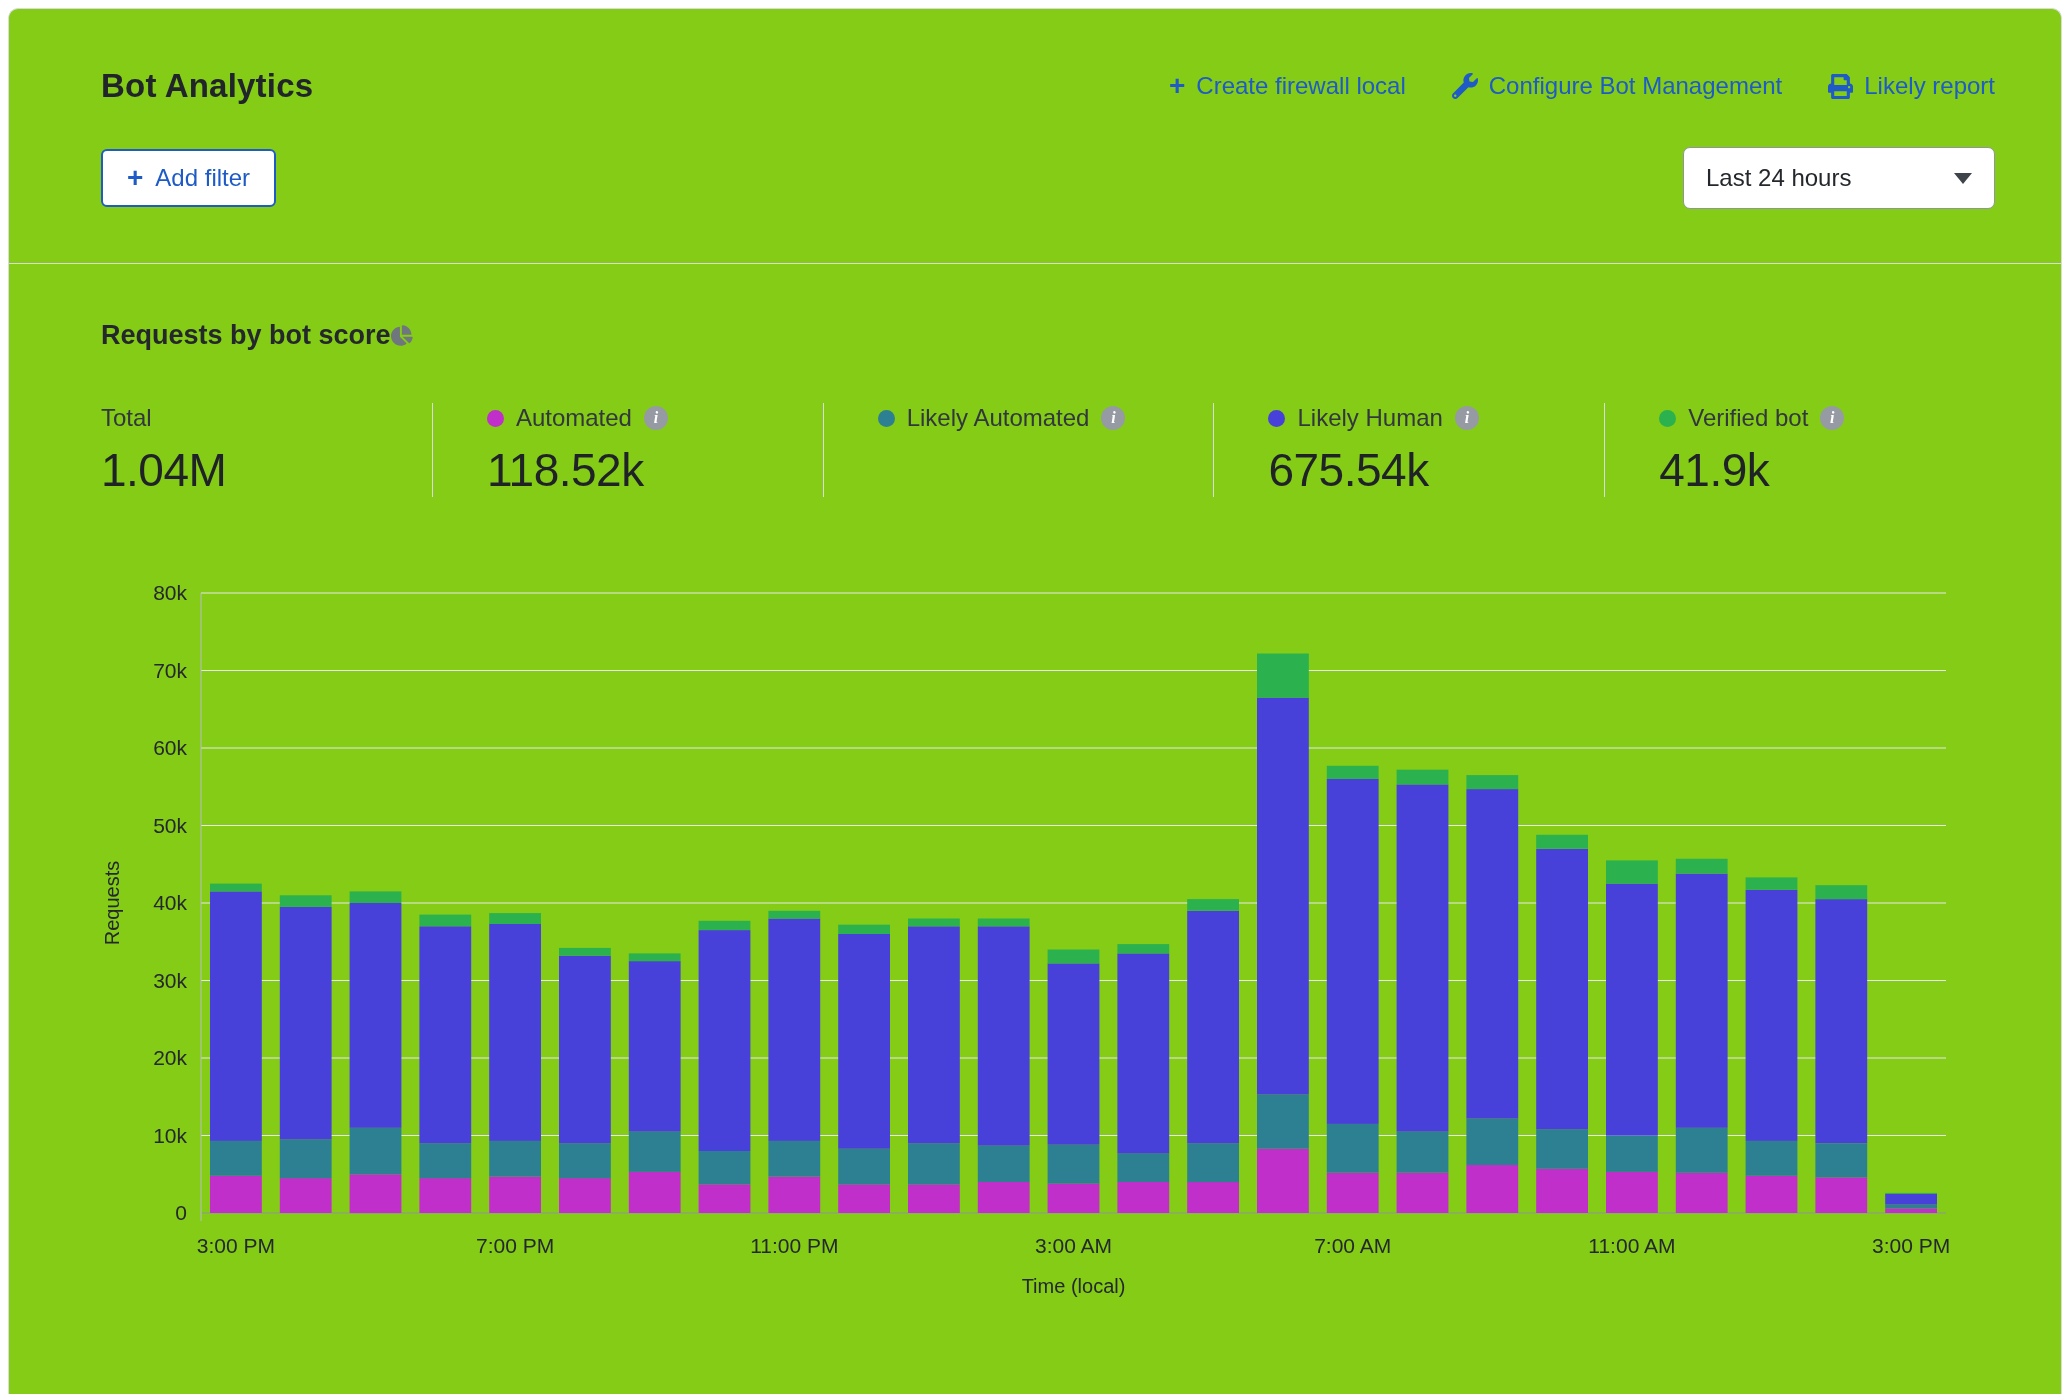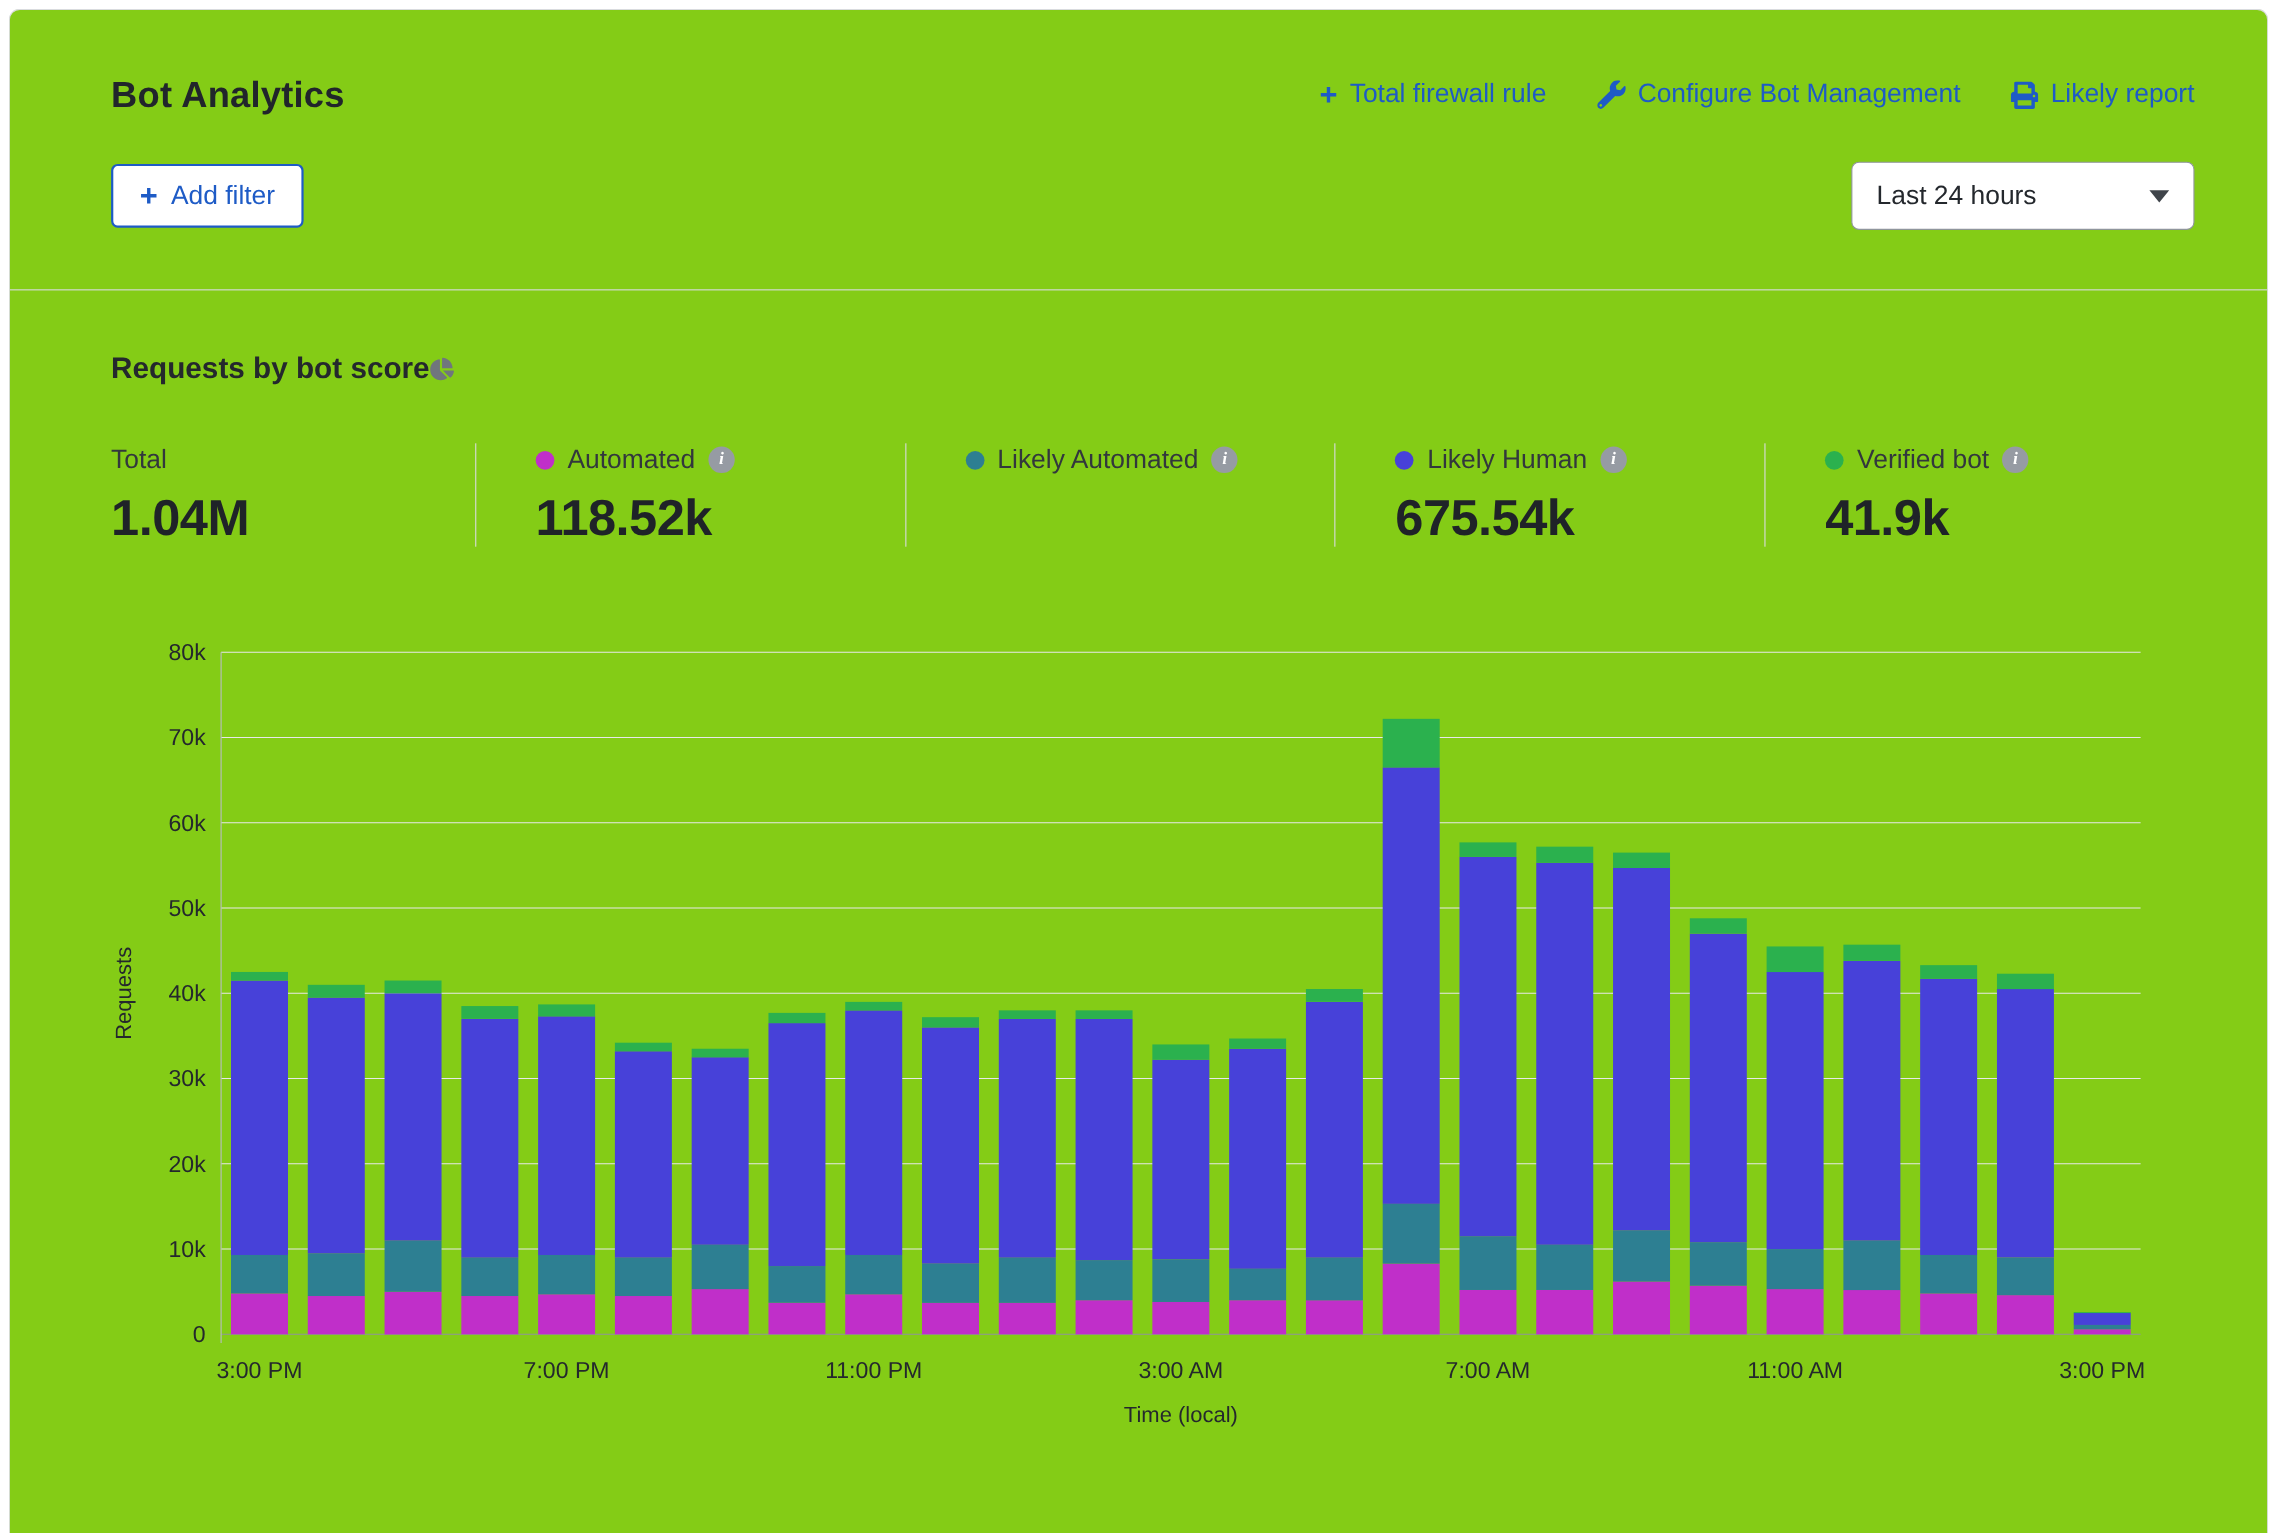--- a/index.html
+++ b/index.html
@@ -24,38 +24,38 @@
   .section-title { font-size:27px; font-weight:700; color:#24282d; }
   .pie-icon svg { fill:#70767d; }
   .stats-row { display:flex; margin-top:52px; }
   .stat { width:398px; border-left:1px solid #d9dbde; padding-left:54px; }
   .stat.first { width:338px; border-left:none; padding-left:0; }
   .stat-label-row { display:flex; align-items:center; gap:12px; height:30px; }
   .stat-label { font-size:24px; color:#32373d; }
   .stat-dot { width:17px; height:17px; border-radius:50%; background:#888; flex:0 0 auto; }
   .info-icon { display:inline-flex; align-items:center; justify-content:center; width:24px; height:24px; border-radius:50%;
         background:#969ba3; color:#fff; font-size:16px; font-weight:700; font-style:italic; font-family:"Liberation Serif", serif; }
-  .stat-value { margin-top:10px; font-size:46px; font-weight:700; color:#1f2328; letter-spacing:-0.5px; }
+  .stat-value { margin-top:10px; font-size:46px; font-weight:400; color:#1f2328; letter-spacing:-0.5px; }
   .chart-wrap { margin-top:66px; }
   svg text { font-family:"Liberation Sans", sans-serif; fill:#24282d; }
   svg text.tick { font-size:21px; }
   svg text.axis-label { font-size:20px; }
 </style>
 </head>
 <body>
 
 <div class="card">
   <div class="card-header">
     <div class="header-row">
       <div class="page-title">Bot Analytics</div>
       <div class="header-actions">
 
         <a class="action-link">
           <span class="plus-glyph">+</span>
-          <span>Total firewall rule</span>
+          <span>Create firewall local</span>
         </a>
 
         <a class="action-link">
           <span style="display:inline-flex;">
             <svg width="26" height="26" viewBox="0 0 512 512">
                 <path d="M507.73 109.1c-2.24-9.03-13.54-12.09-20.12-5.51l-74.36 74.36-67.88-11.31-11.31-67.88 74.36-74.36c6.62-6.62 3.43-17.9-5.66-20.16-47.38-11.74-99.55.91-136.58 37.93-39.64 39.64-50.55 97.1-34.05 147.2L18.74 402.76c-24.99 24.99-24.99 65.51 0 90.5 24.99 24.99 65.51 24.99 90.5 0l213.21-213.21c50.12 16.71 107.47 5.68 147.37-34.22 37.07-37.07 49.7-89.32 37.91-136.73zM64 472c-13.25 0-24-10.75-24-24 0-13.26 10.75-24 24-24s24 10.74 24 24c0 13.25-10.75 24-24 24z"></path>
               </svg>
           </span>
           <span>Configure Bot Management</span>
         </a>

